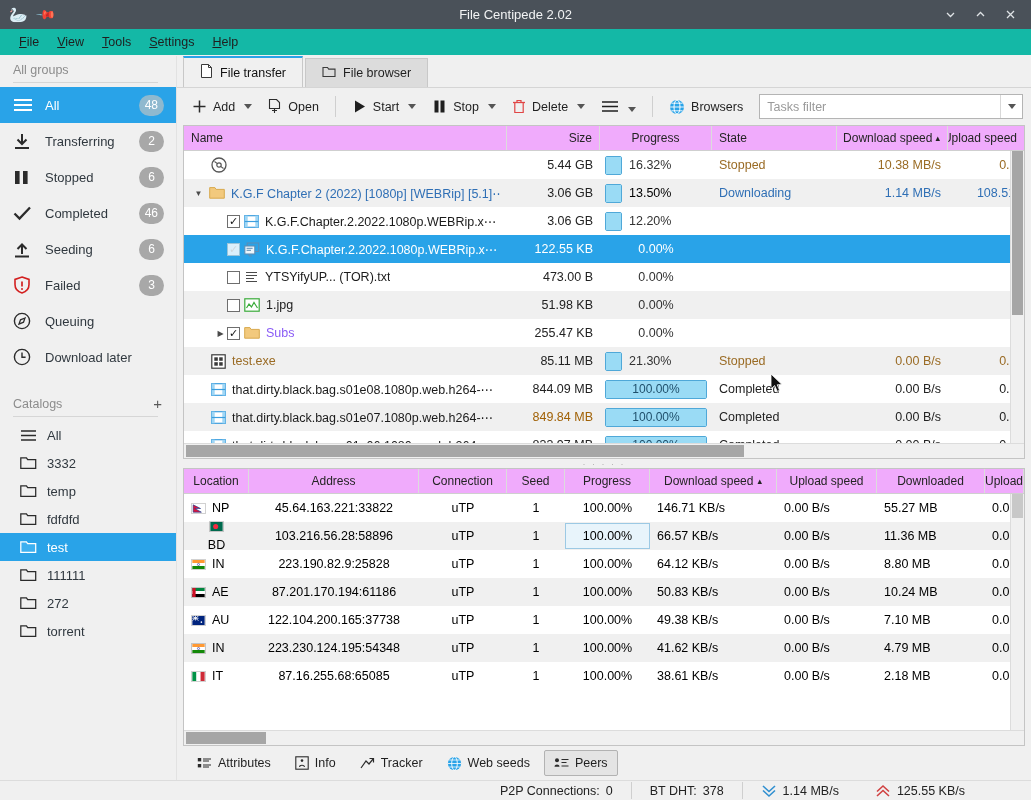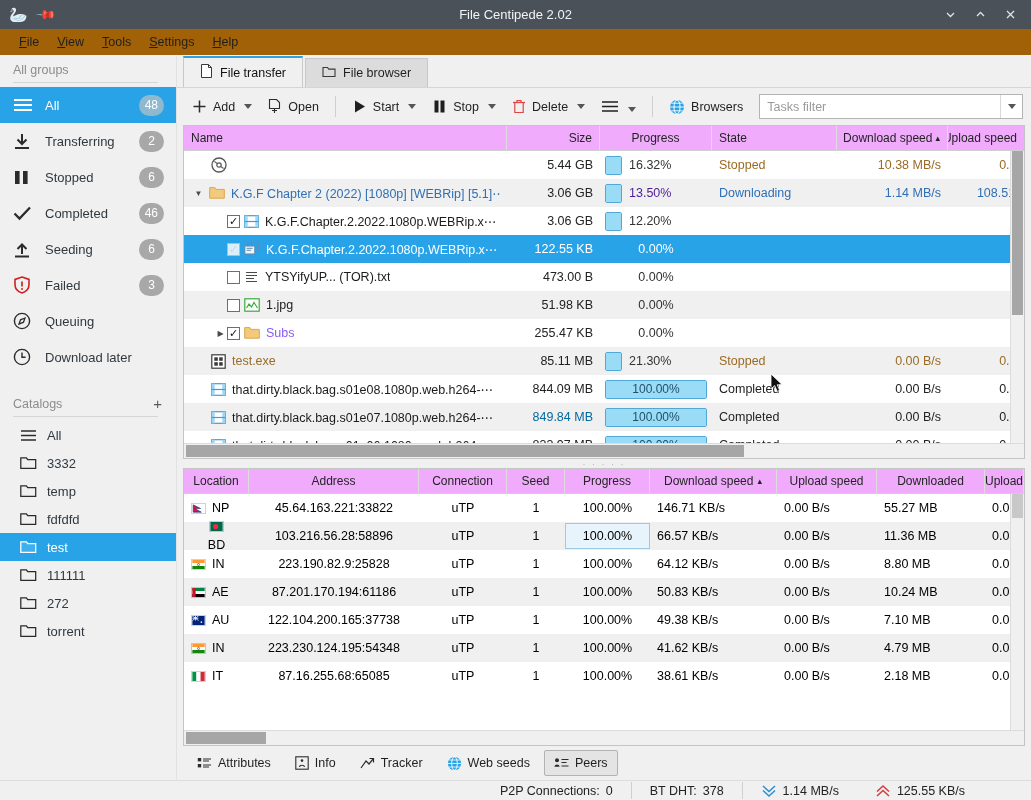--- a/index.html
+++ b/index.html
@@ -26,21 +26,21 @@
     font-size: 13px; color: #f2f3f4; pointer-events: none;
   }
   .tb-ctrls { margin-left: auto; display: flex; align-items: center; padding-right: 6px; z-index: 2; }
   .tb-btn {
     width: 30px; height: 29px; display: flex; align-items: center; justify-content: center;
     color: #dfe3e6;
   }
 
   
   .menubar {
-    height: 27px; background: #a16207; display: flex; align-items: center;
+    height: 27px; background: #14b8a6; display: flex; align-items: center;
     padding-left: 10px; flex: none; border-bottom: 1px solid #f0f0f0;
   }
   .menubar .mi { padding: 3px 9px; color: #1f1f1f; font-size: 12.5px; }
   .menubar .mi u { text-decoration: underline; }
 
   
   .body { flex: 1; display: flex; min-height: 0; }
 
   
   .sidebar {
@@ -498,21 +498,21 @@
                     </svg>
                   </span>
         <span>K.G.F Chapter 2 (2022) [1080p] [WEBRip] [5.1]⋯</span>
       </span>
     </div>
     <div class="cell r" style="width:93px;color:#222;">3.06 GB</div>
     <div class="pcell" style="width:112px;">
                 <div class="pbar" style="width:17px;flex:none;">
                   <div class="fill" style="width:100%"></div>
                 </div>
-                <span class="pct" style="color:#4c1d95">13.50%</span>
+                <span class="pct" style="color:#000000">13.50%</span>
               </div>
     <div class="cell" style="width:125px;color:#2f6fb5;">Downloading</div>
     <div class="cell r" style="width:111px;color:#2f6fb5;">1.14 MB/s</div>
     <div class="cell r" style="width:104px;color:#2f6fb5;">108.51 KB/s</div>
   </div>
             <div class="row ">
     <div class="cell" style="width:323px;padding-left:30px;">
       <span class="exp"></span>
                 <span class="chk">✓</span>
       <span class="nm" style="color:#1b1b1b;margin-left:4px;">
@@ -687,21 +687,21 @@
                     <svg width="15" height="15" viewBox="0 0 15 15">
                       <rect x="0.7" y="1.7" width="13.6" height="11.6" fill="#fff" stroke="#3c9ede" stroke-width="1.2"></rect>
                       <rect x="0.7" y="1.7" width="3" height="11.6" fill="#9fd6f5"></rect>
                       <rect x="11.3" y="1.7" width="3" height="11.6" fill="#9fd6f5"></rect>
                       <path d="M0.7,7.5 h13.6" stroke="#3c9ede" stroke-width="1.2"></path>
                     </svg>
                   </span>
         <span>that.dirty.black.bag.s01e07.1080p.web.h264-⋯</span>
       </span>
     </div>
-    <div class="cell r" style="width:93px;color:#0369a1;">849.84 MB</div>
+    <div class="cell r" style="width:93px;color:#a16207;">849.84 MB</div>
     <div class="pcell" style="width:112px;">
                 <div class="pbar">
                   <div class="fill" style="width:100%"></div>
                   <div class="ptxt">100.00%</div>
                 </div>
               </div>
     <div class="cell" style="width:125px;color:#222222;">Completed</div>
     <div class="cell r" style="width:111px;color:#222222;">0.00 B/s</div>
     <div class="cell r" style="width:104px;color:#222222;">0.00 B/s</div>
   </div>

